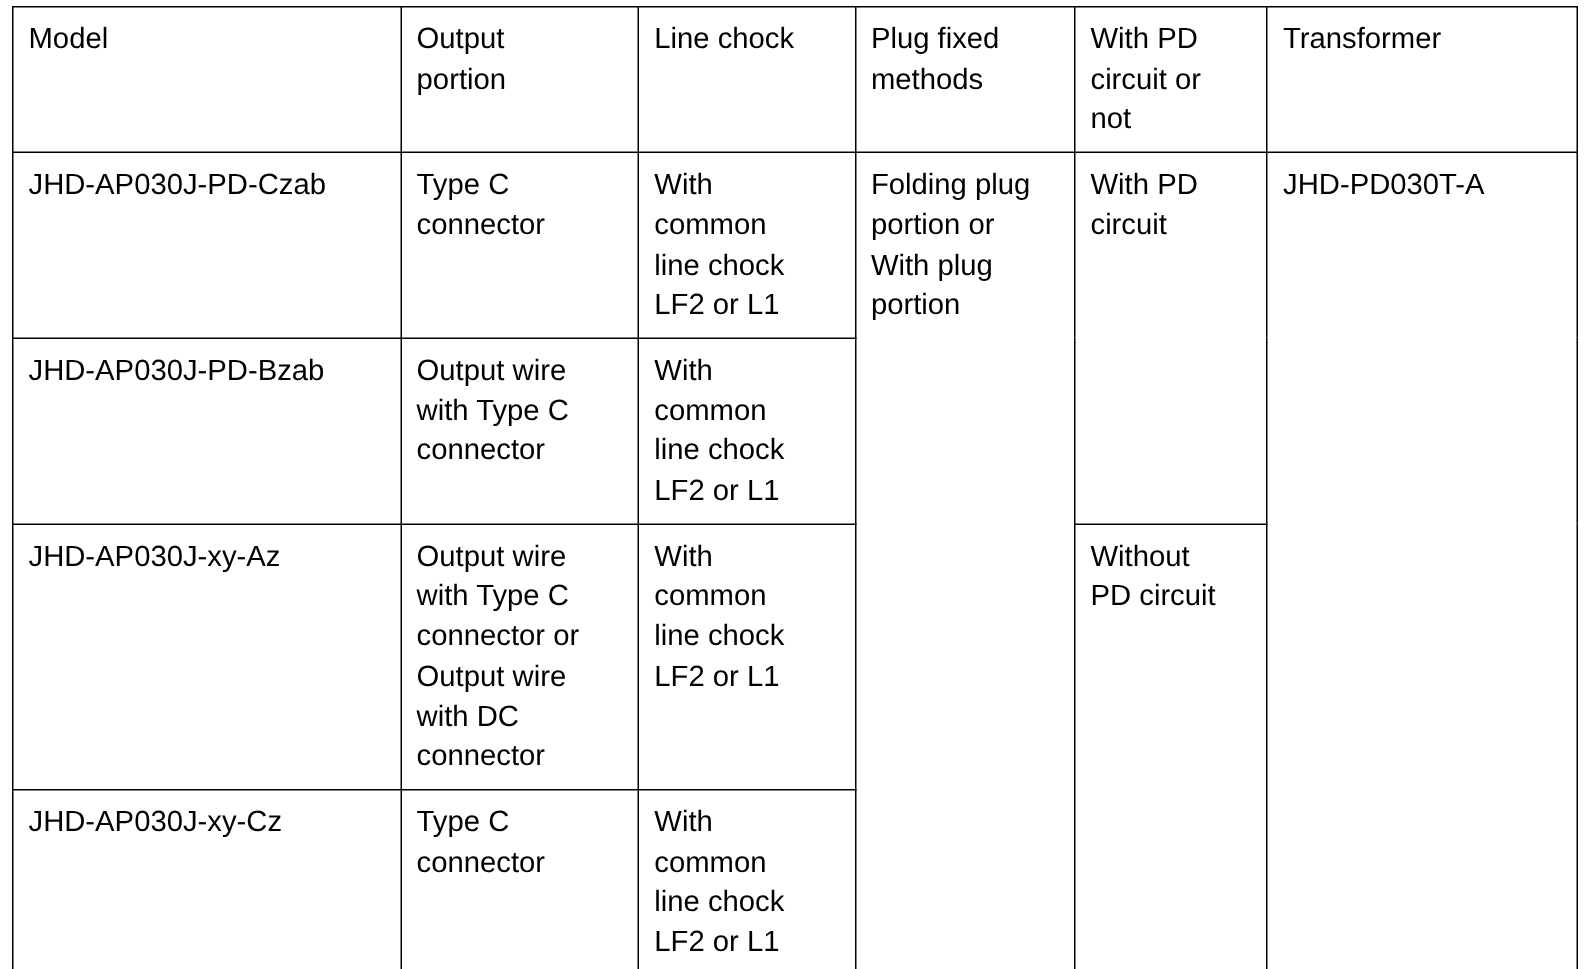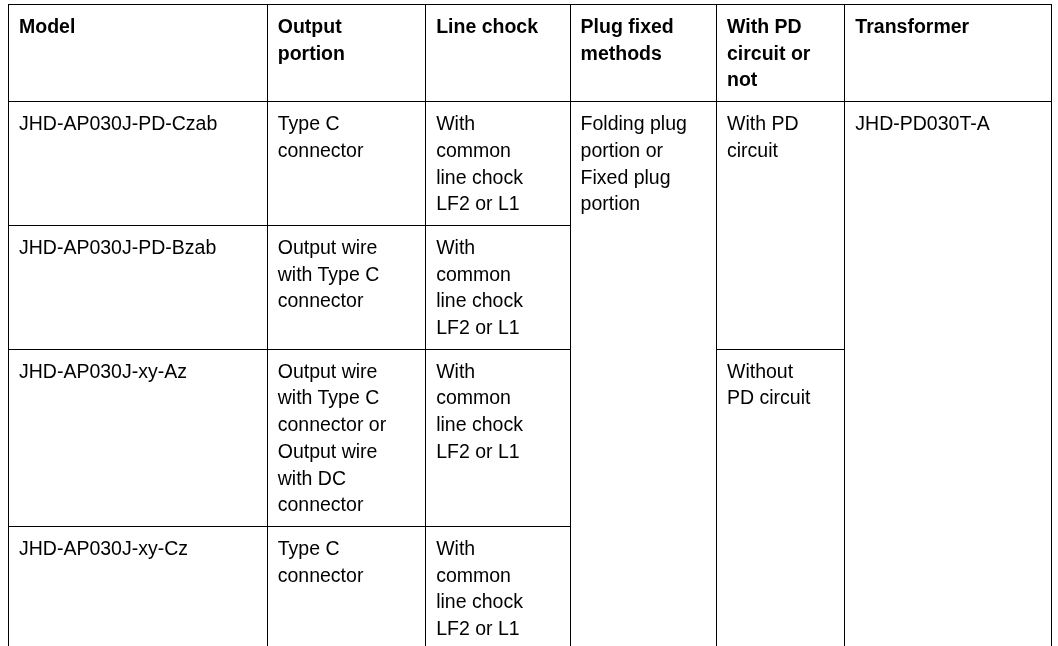--- a/index.html
+++ b/index.html
@@ -37,21 +37,21 @@
     color: #000000;
     word-wrap: break-word;
   }
   .col-model    { width: 258px; }
   .col-output   { width: 158px; }
   .col-chock    { width: 144px; }
   .col-plug     { width: 146px; }
   .col-pd       { width: 128px; }
   .col-trans    { width: 206px; }
 
-  .hdr td { font-weight: bold; }
+  .hdr td { font-weight: normal; }
   .cell-text { display: block; white-space: pre-line; }
 </style>
 </head>
 <body>
 
 <div class="page">
   <table class="spec-table">
     <colgroup>
       <col class="col-model">
       <col class="col-output">
@@ -96,21 +96,21 @@
           </td>
         <td>
             <span class="cell-text">With
 common
 line chock
 LF2 or L1</span>
           </td>
         <td rowspan="4">
             <span class="cell-text">Folding plug
 portion or
-Fixed plug
+With plug
 portion</span>
           </td>
         <td rowspan="2">
             <span class="cell-text">With PD
 circuit</span>
           </td>
         <td rowspan="4">
             <span class="cell-text">JHD-PD030T-A</span>
           </td>
       </tr>

